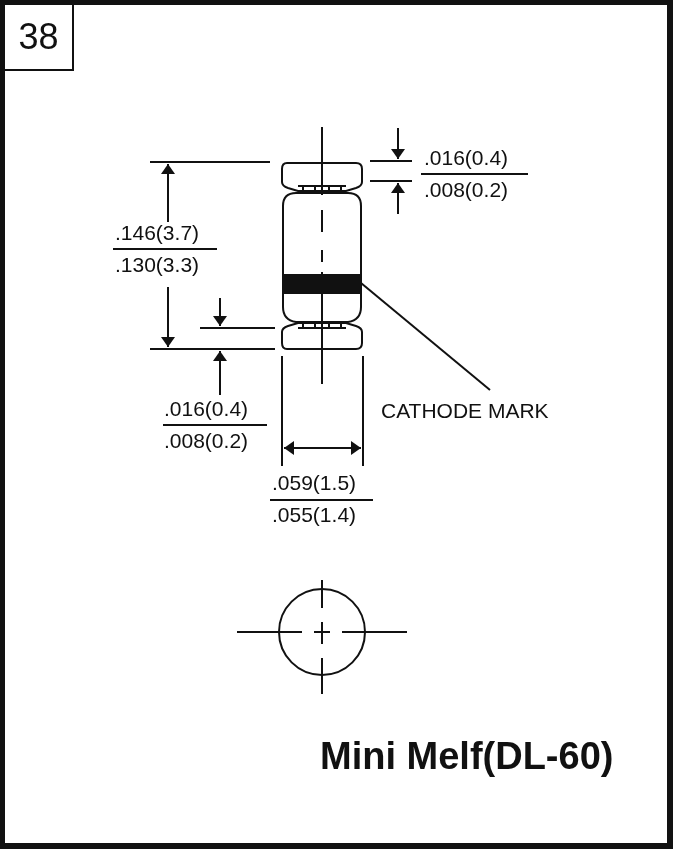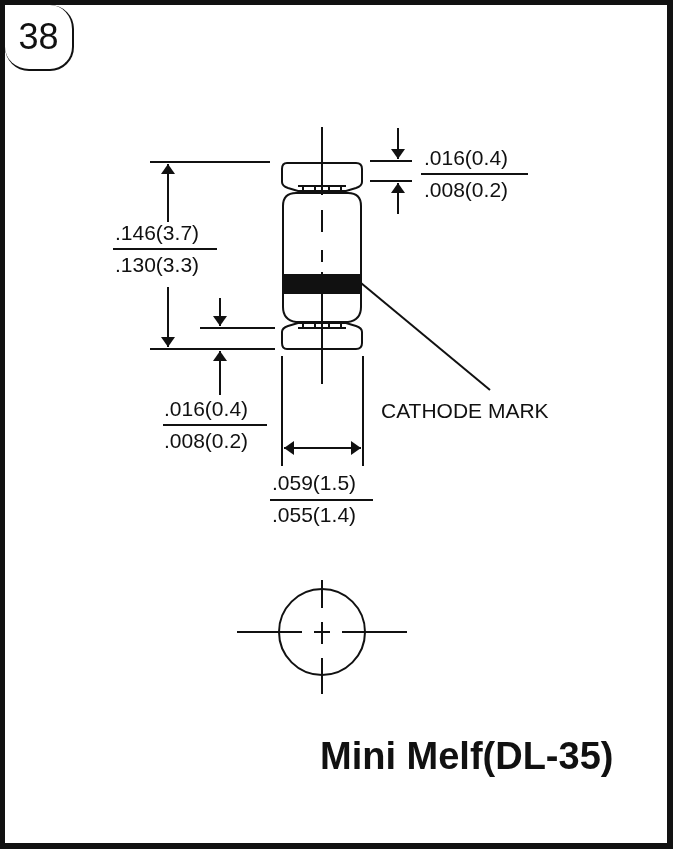--- a/index.html
+++ b/index.html
@@ -1,18 +1,18 @@
 <!DOCTYPE html>
 <html><head>
   <meta charset="utf-8">
   <style>
     html, body { margin: 0; padding: 0; background: #ffffff; }
     body { width: 673px; height: 849px; position: relative; overflow: hidden; font-family: "Liberation Sans", sans-serif; }
     .frame { position: absolute; left: 0; top: 0; width: 673px; height: 849px; box-sizing: border-box; border-top: 5px solid #111; border-left: 5px solid #111; border-right: 6px solid #111; border-bottom: 6px solid #111; }
-    .page-num-box { position: absolute; left: 5px; top: 5px; width: 69px; height: 66px; box-sizing: border-box; border-right: 2px solid #111; border-bottom: 2px solid #111; display: flex; align-items: center; justify-content: center; font-size: 36px; color: #111; border-radius: 24px; }
+    .page-num-box { position: absolute; left: 5px; top: 5px; width: 69px; height: 66px; box-sizing: border-box; border-right: 2px solid #111; border-bottom: 2px solid #111; display: flex; align-items: center; justify-content: center; font-size: 36px; color: #111; }
     svg { position: absolute; left: 0; top: 0; }
     .dim { font-family: "Liberation Sans", sans-serif; font-size: 21px; fill: #111; }
     .label { font-family: "Liberation Sans", sans-serif; font-size: 21px; fill: #111; }
     .title { position: absolute; left: 320px; top: 735px; font-size: 38px; font-weight: bold; color: #111; white-space: nowrap; }
   </style>
 </head>
 <body>
 
 <div class="frame"></div>
 <div class="page-num-box">38</div>
@@ -97,13 +97,13 @@
 
   <text class="dim" x="164" y="416">.016(0.4)</text>
   <text class="dim" x="164" y="448">.008(0.2)</text>
 
   <text class="dim" x="272" y="490">.059(1.5)</text>
   <text class="dim" x="272" y="522">.055(1.4)</text>
 
   <text class="label" x="381" y="418">CATHODE MARK</text>
 </svg>
 
-<div class="title">Mini Melf(DL-35)</div>
+<div class="title">Mini Melf(DL-60)</div>
 
 </body></html>

